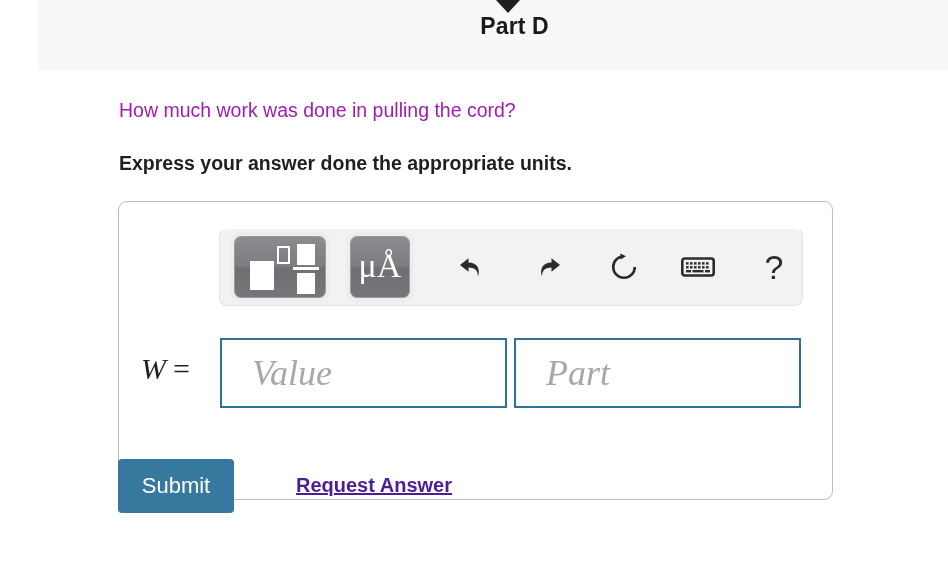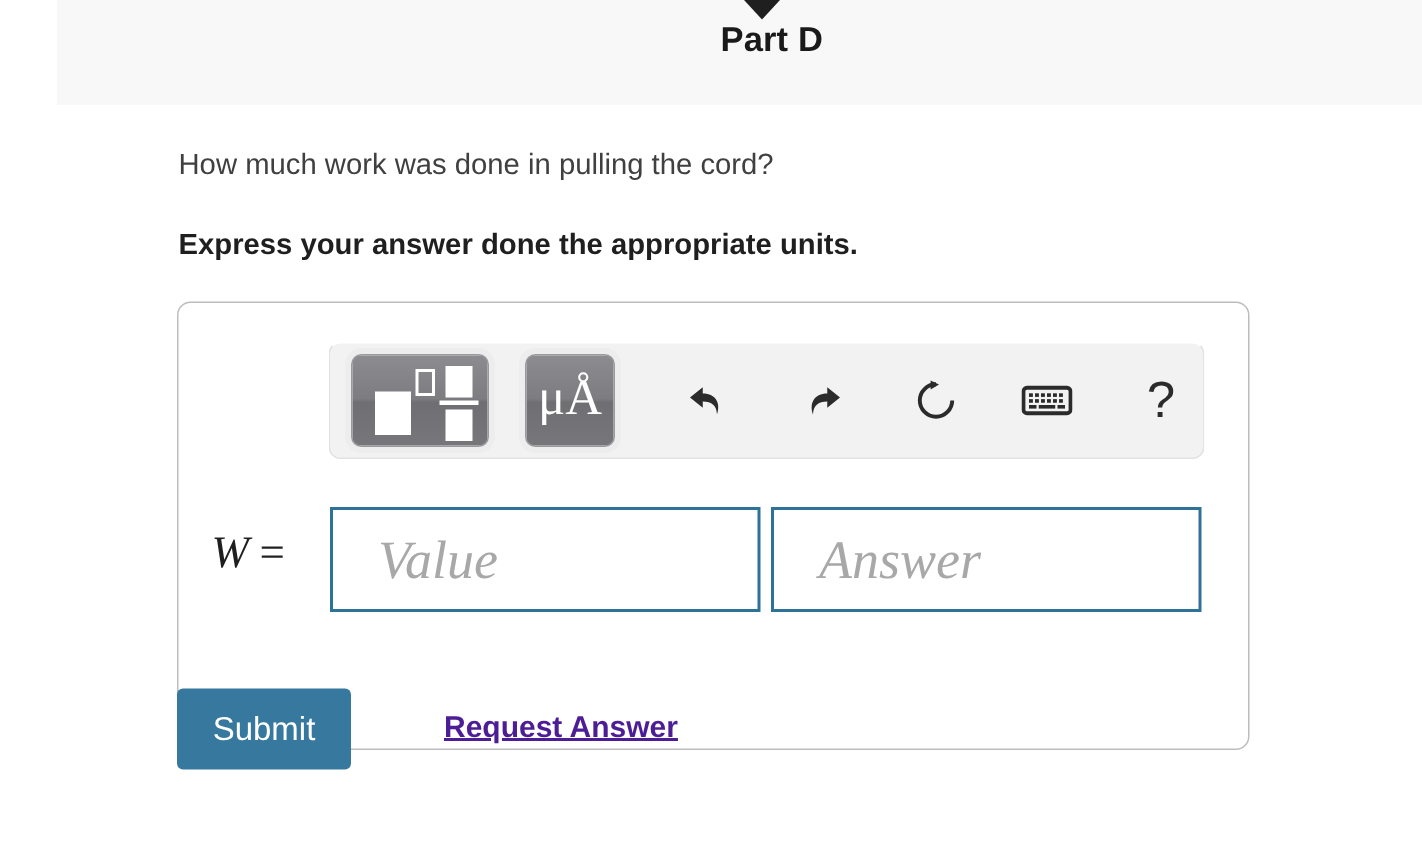--- a/index.html
+++ b/index.html
@@ -48,21 +48,21 @@
     color: #1a1a1a;
     letter-spacing: 0.1px;
   }
 
   
   .question-text {
     position: absolute;
     left: 119px;
     top: 99px;
     font-size: 19.5px;
-    color: #404040;
+    color: #a21caf;
     white-space: nowrap;
   }
   .instruction-text {
     position: absolute;
     left: 119px;
     top: 152px;
     font-size: 19.5px;
     font-weight: bold;
     color: #1f1f1f;
     white-space: nowrap;
@@ -355,21 +355,21 @@
     <div class="entry-row">
       <div class="var-label">
         <span class="v">W</span><span class="eq">=</span>
       </div>
 
       <div class="field value">
         <span class="placeholder">Value</span>
       </div>
 
       <div class="field units">
-        <span class="placeholder">Answer</span>
+        <span class="placeholder">Part</span>
       </div>
     </div>
   </div>
 
   <button class="submit-button">Submit</button>
   <span class="request-answer">Request Answer</span>
 
 </div>
 
 </body></html>

